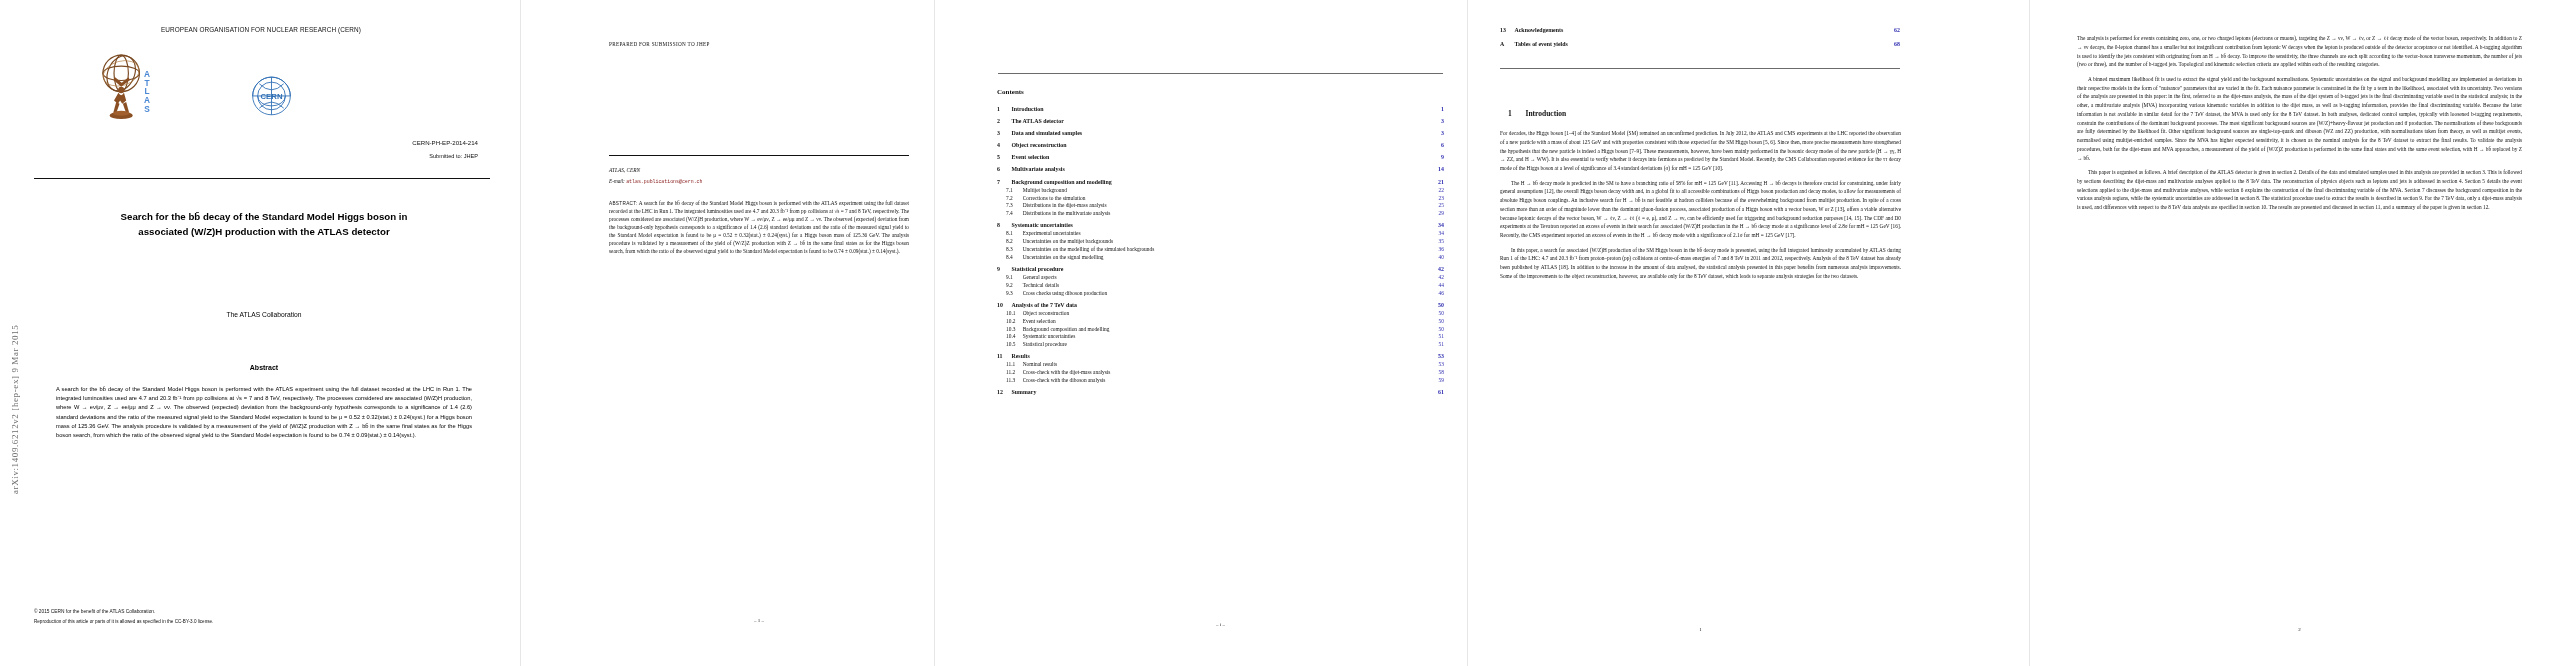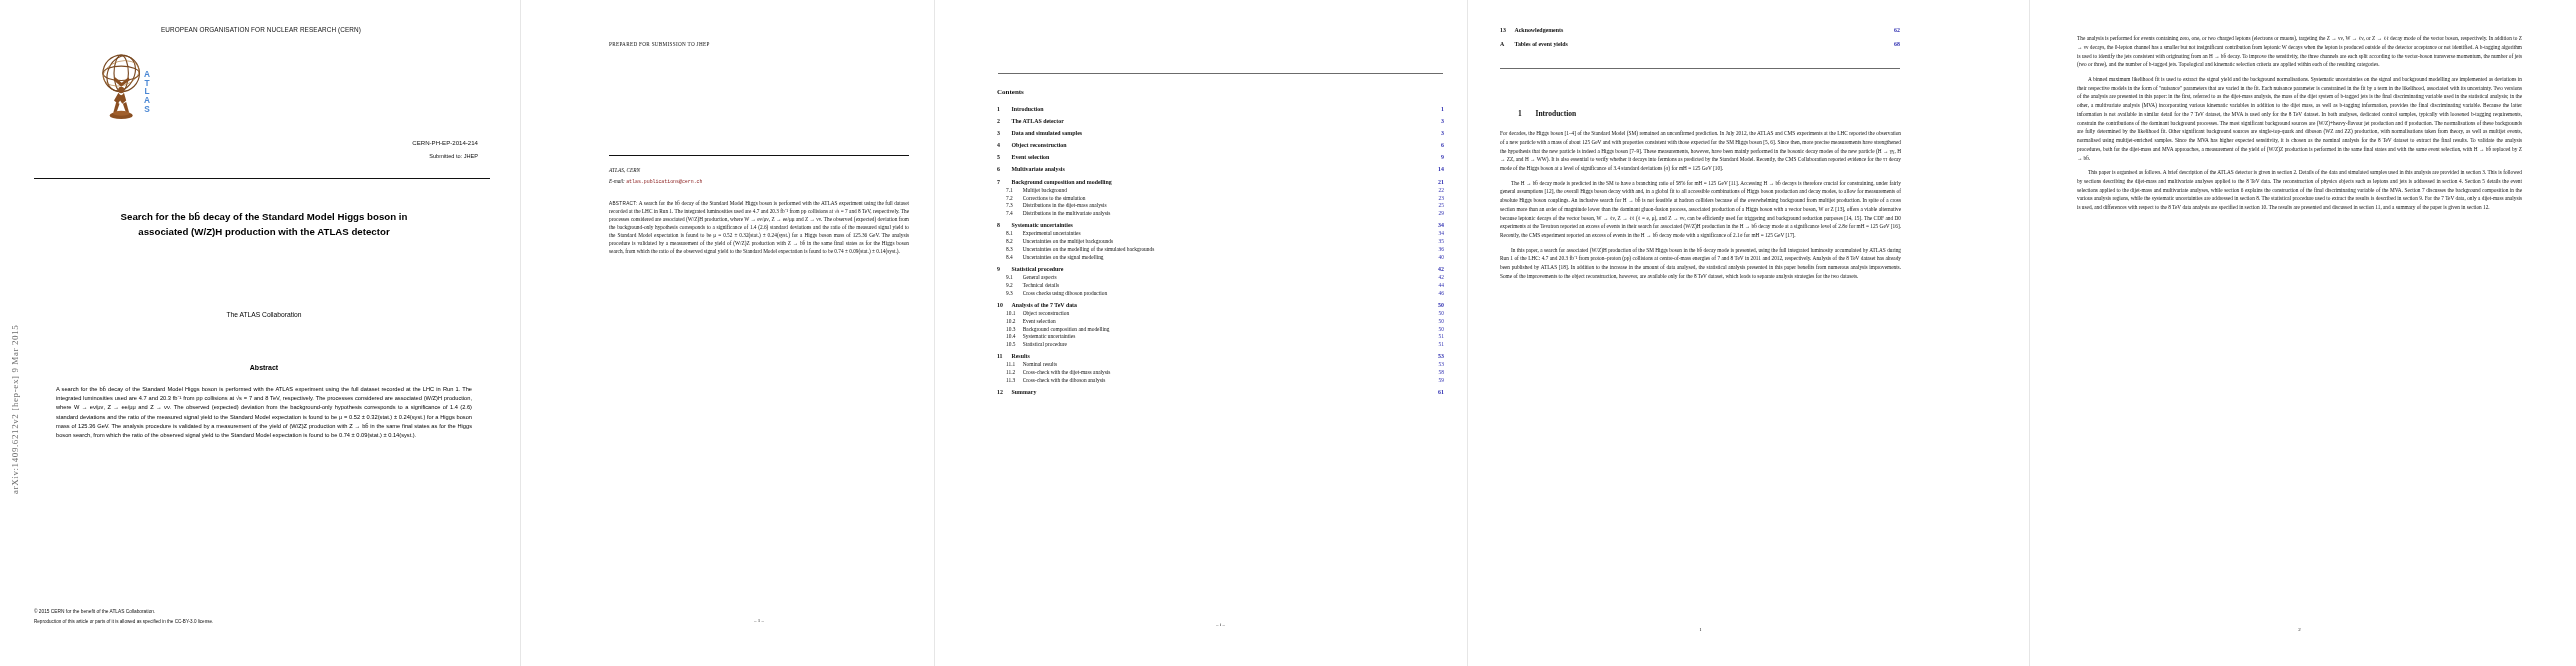--- a/index.html
+++ b/index.html
@@ -76,21 +76,21 @@
   .toc-fill{flex:1 1 auto;}
   .toc-pg{flex:0 0 auto;color:#2b2bb0;text-align:right;min-width:11px;}
   #p3-pg{position:absolute;left:19px;top:622px;width:447px;text-align:center;
          font-family:"Liberation Serif",serif;font-size:5px;color:#111;}
 
   
   #page4{left:1478px;width:550px;}
   #p4-rule{position:absolute;left:22px;top:68px;width:400px;height:0.6px;background:#6b6b6b;}
   #p4-toc{position:absolute;left:22px;top:19px;width:400px;
           font-family:"Liberation Serif",serif;font-size:5.8px;color:#111;}
-  #p4-secnum{position:absolute;left:40px;top:109px;
+  #p4-secnum{position:absolute;left:30px;top:109px;
              font-family:"Liberation Serif",serif;font-weight:bold;font-size:7.5px;color:#111;}
   #p4-body{position:absolute;left:22px;top:129px;width:401px;
            font-family:"Liberation Serif",serif;font-size:5.3px;line-height:1.66;text-align:justify;color:#111;}
   #p4-pg{position:absolute;left:22px;top:627px;width:401px;text-align:center;
          font-family:"Liberation Serif",serif;font-size:5px;color:#111;}
 
   
   #page5{left:2045px;width:531px;}
   #p5-body{position:absolute;left:32px;top:34px;width:445px;
            font-family:"Liberation Serif",serif;font-size:5.3px;line-height:1.66;text-align:justify;color:#111;}
@@ -137,20 +137,35 @@
         <div style="position:absolute;left:48px;top:21px;font-family:'Liberation Sans',sans-serif;
                     font-weight:bold;font-size:8.3px;color:#4a87d4;line-height:1.05;text-align:center;">
           <div>A</div>
             <div>T</div>
             <div>L</div>
             <div>A</div>
             <div>S</div>
         </div>
       </div>
 
+      <div id="p1-cern">
+        <svg width="133" height="64" viewBox="0 0 240 115">
+          <g stroke="#2f6fb5" stroke-width="1.6" fill="none">
+            <circle cx="120" cy="52" r="34"></circle>
+            <circle cx="120" cy="52" r="25"></circle>
+            <path d="M86 52 a34 34 0 0 1 68 0"></path>
+            <path d="M95 52 a25 18 0 0 0 50 0"></path>
+            <path d="M98 30 q22 22 44 0"></path>
+            <path d="M98 74 q22 -22 44 0"></path>
+            <line x1="120" y1="18" x2="120" y2="86"></line>
+            <line x1="86" y1="52" x2="154" y2="52"></line>
+          </g>
+          <text x="120" y="57" text-anchor="middle" font-family="Liberation Sans, sans-serif" font-size="14" font-weight="bold" fill="#2f6fb5">CERN</text>
+        </svg>
+      </div>
 
       <div id="p1-report">CERN-PH-EP-2014-214</div>
       <div id="p1-submit">Submitted to: JHEP</div>
 
       <div id="p1-rule"></div>
 
       <div id="p1-title">
         <div>Search for the bb̄ decay of the Standard Model Higgs boson in</div>
         <div>associated (W/Z)H production with the ATLAS detector</div>
       </div>

